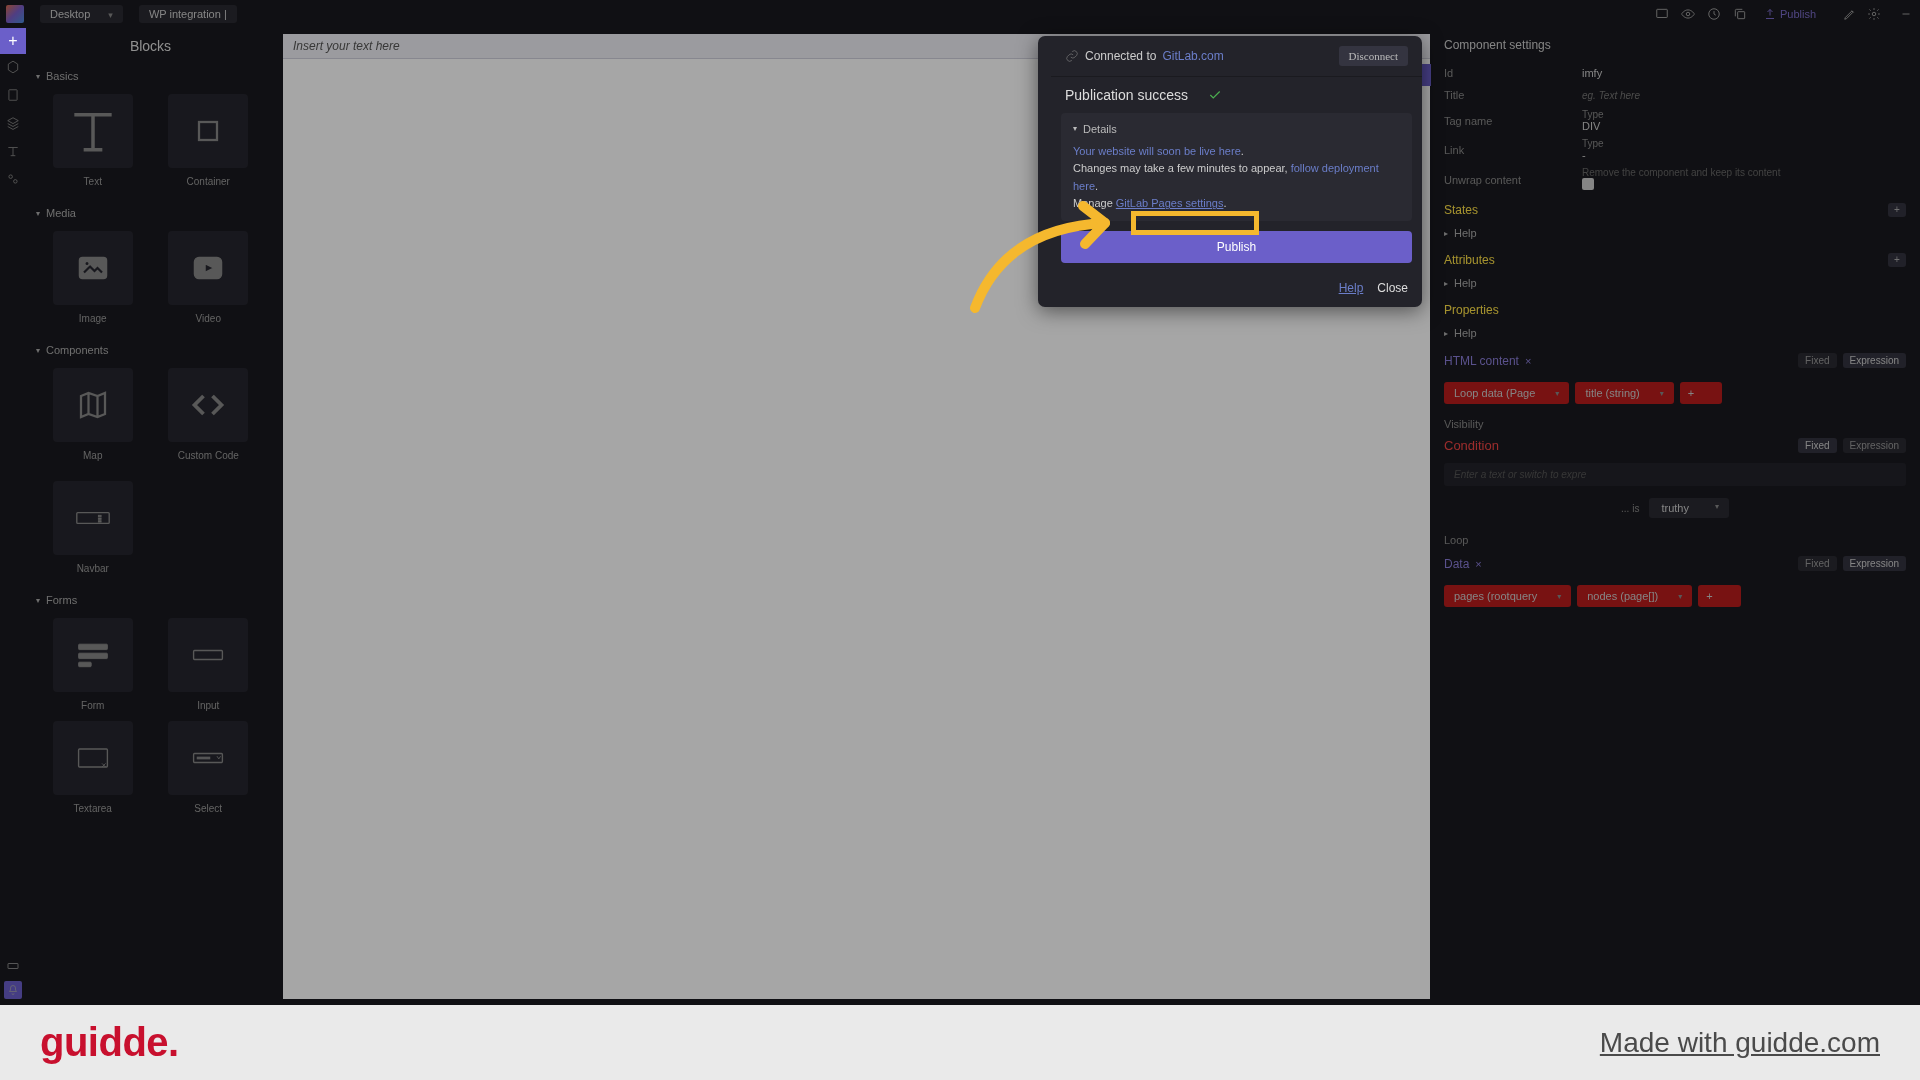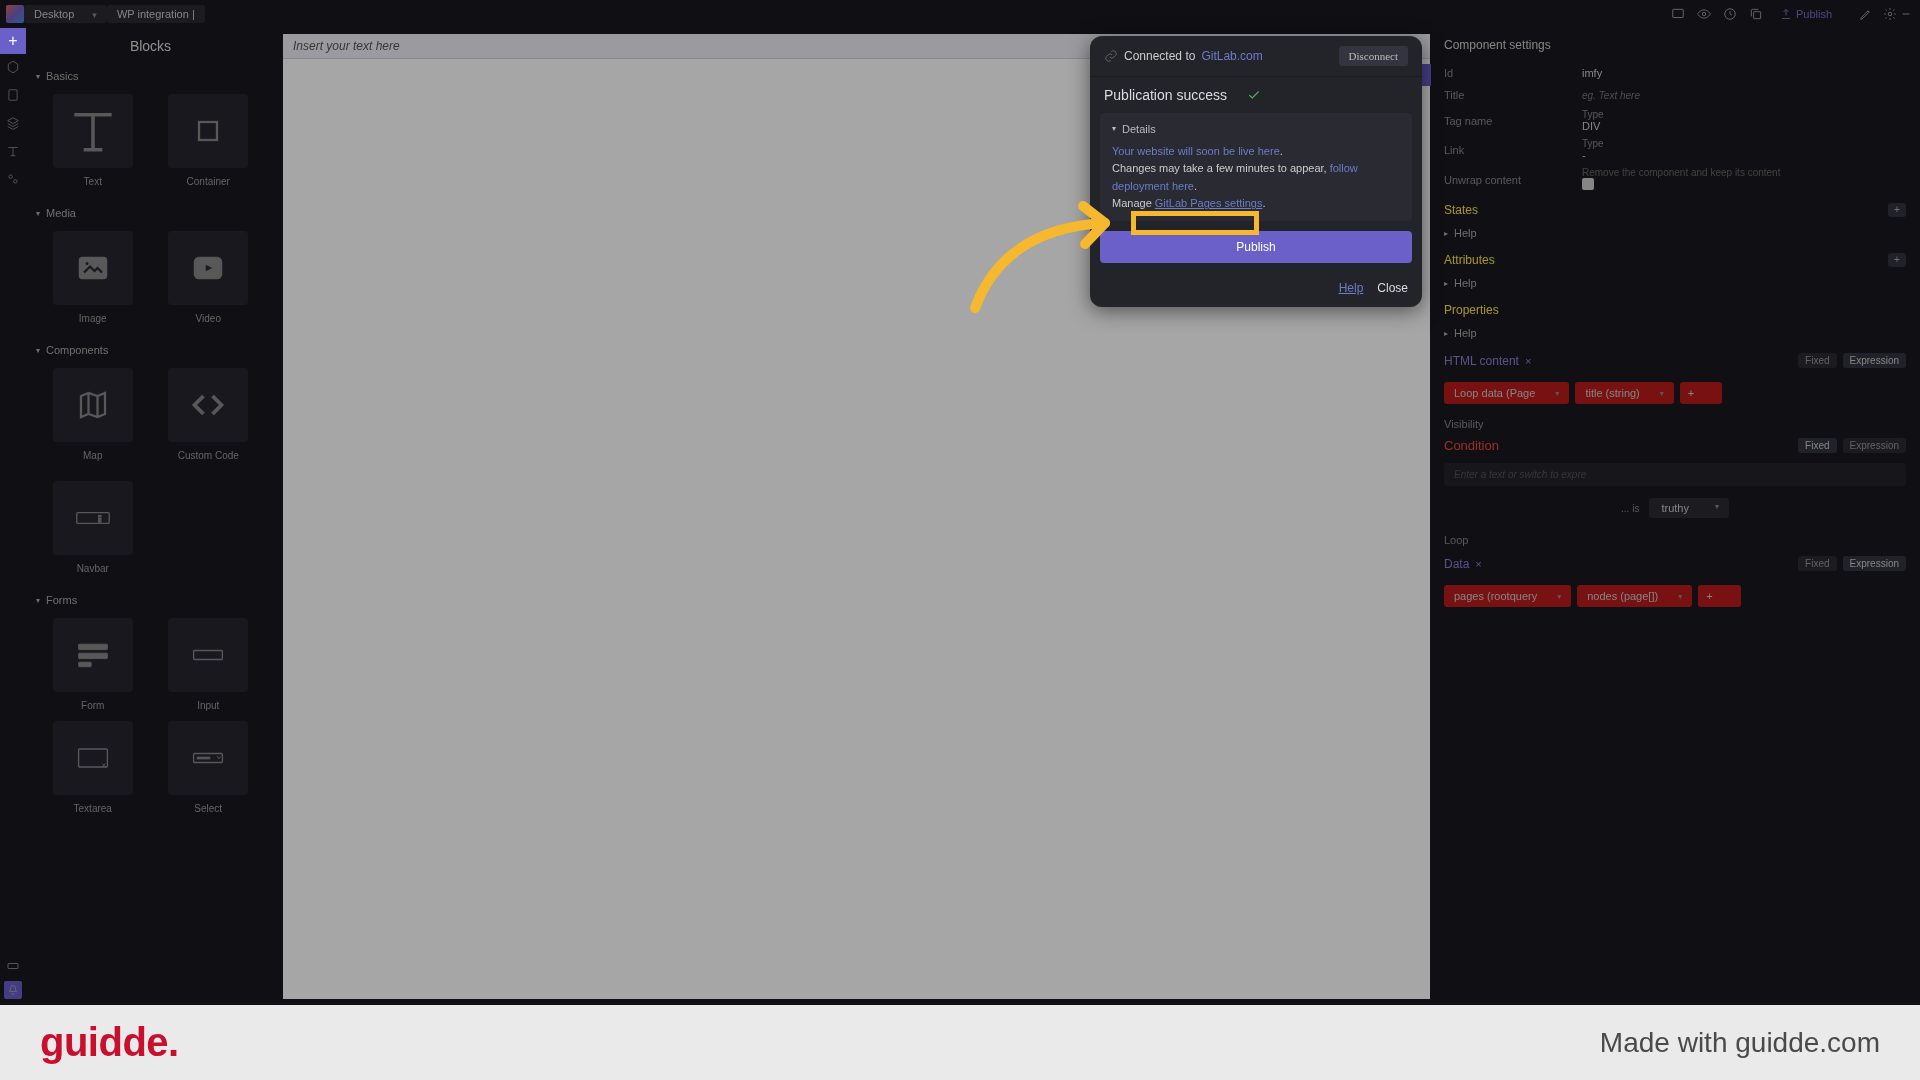--- a/index.html
+++ b/index.html
@@ -1,21 +1,21 @@
 <!DOCTYPE html>
 <html><head>
 <meta charset="utf-8">
 <style>
 * { margin: 0; padding: 0; box-sizing: border-box; font-family: -apple-system, BlinkMacSystemFont, "Segoe UI", Arial, sans-serif; }
 body { background: #1a1a1f; color: #a0a0a8; font-size: 11px; width: 1920px; height: 1080px; overflow: hidden; position: relative; }
 .dimmed { position: absolute; inset: 0; background: rgba(0,0,0,0.35); pointer-events: none; z-index: 1; }
 .app { width: 1920px; height: 1005px; display: flex; flex-direction: column; position: relative; }
 
 
-.topbar { height: 28px; background: #1a1a1f; display: flex; align-items: center; padding: 0 6px; gap: 0; }
+.topbar { height: 28px; background: #1a1a1f; display: flex; align-items: center; padding: 0 6px; gap: 16px; }
 .logo-square { width: 18px; height: 18px; background: linear-gradient(135deg,#d96b4a,#7a5fc9,#4a8bd9); border-radius: 2px; }
 .desktop-dd { background: #2a2a32; color: #ccc; padding: 3px 10px; border-radius: 3px; font-size: 11px; position: relative; }
 .desktop-dd::after { content:"▾"; margin-left: 18px; font-size: 9px; color: #888; }
 .tab-pill { background: #2a2a32; color: #ccc; padding: 3px 10px; border-radius: 3px; font-size: 11px; }
 .topbar-spacer { flex: 1; }
 .top-icons { display: flex; align-items: center; gap: 10px; color: #999; }
 .top-icon { width: 16px; height: 16px; display: flex; align-items: center; justify-content: center; cursor: pointer; }
 .top-icon svg { width: 14px; height: 14px; stroke: #aaa; fill: none; stroke-width: 1.5; }
 .publish-btn { display: flex; align-items: center; gap: 4px; color: #7a6bc9; font-size: 11px; padding: 2px 6px; cursor: pointer; }
 .publish-btn svg { width: 12px; height: 12px; stroke: #7a6bc9; fill: #7a6bc9; }
@@ -47,21 +47,21 @@
 .single-row { display: grid; grid-template-columns: 1fr 1fr; padding: 6px 14px 14px; gap:10px;}
 .single-row .block-item:only-child { grid-column: 1 / 2;}
 
 
 .canvas-area { flex: 1; background: #1a1a1f; padding: 6px 0 6px 8px; position: relative; }
 .canvas { background: #fff; width: 100%; height: 100%; }
 .canvas-input-bar { background: #efeff4; border-bottom: 1px solid #d0d0dc; font-size: 12px; color: #555; padding: 5px 10px; font-style: italic; }
 .side-tab { position: absolute; right: -1px; top: 36px; width: 22px; height: 22px; background: #6b5fc9; border-radius: 3px 0 0 3px;}
 
 
-.popup { position: absolute; right: 8px; top: 8px; width: 332px; background: #23232a; border-radius: 12px; z-index: 5; box-shadow: 0 4px 20px rgba(0,0,0,0.5); font-size: 12px; color: #ccc; }
+.popup { position: absolute; right: 8px; top: 8px; width: 384px; background: #23232a; border-radius: 7px; z-index: 5; box-shadow: 0 4px 20px rgba(0,0,0,0.5); font-size: 12px; color: #ccc; padding-left: 13px; }
 .popup-row { padding: 10px 14px; display: flex; align-items: center; border-bottom: 1px solid #1a1a1f; }
 .conn-status { display: flex; align-items: center; gap: 6px; flex: 1; }
 .conn-status svg { width: 14px; height: 14px; stroke: #888; fill: none; }
 .link-txt { color: #6b7ec9; }
 .disconnect-btn { background: #343440; color: #bbb; padding: 4px 10px; border-radius: 3px; font-size: 11px; font-family: Liberation Serif, serif; }
 .pub-success { padding: 10px 14px; display: flex; align-items: center; gap: 20px; font-size: 14px; color: #ddd; }
 .pub-success svg { width: 14px; height: 14px; stroke: #4caf50; stroke-width: 2; fill: none; }
 .details-box { margin: 0 10px 10px; background: #2a2a32; border-radius: 4px; padding: 8px 12px; font-size: 11px; line-height: 1.6; }
 .details-hdr { display: flex; align-items: center; gap: 6px; color: #bbb; margin-bottom: 4px; font-size: 11px;}
 .details-hdr::before { content:"▾"; font-size:8px; }
@@ -110,21 +110,21 @@
 .rp-cond-input { background: #23232a; padding: 6px 10px; margin: 4px 6px; border-radius: 3px; font-size: 10px; color: #555; font-style: italic;}
 .rp-truthy-row { display:flex; align-items:center; justify-content:center; gap:10px; padding:8px 6px;}
 .rp-truthy-row .is-label { color:#888; font-size:10px;}
 .rp-truthy { background:#2a2a32; padding:4px 40px 4px 12px; border-radius:3px; position:relative; color:#ccc;}
 .rp-truthy::after { content:"▾"; position:absolute; right:10px; font-size:8px; color:#888;}
 
 
 .brand-bar { position: absolute; left: 0; right: 0; bottom: 0; height: 75px; background: #eaeaea; display: flex; align-items: center; padding: 0 40px; z-index: 20; }
 .brand-logo { color: #c8102e; font-size: 40px; font-weight: 700; letter-spacing: -0.5px; }
 .brand-logo .dot { color: #c8102e; }
-.brand-made { margin-left: auto; color: #4a4a4a; font-size: 28px; font-weight: 400; }
+.brand-made { margin-left: auto; color: #4a4a4a; font-size: 28px; font-weight: 400; text-decoration: underline; }
 
 a { cursor: pointer; }
 </style>
 </head>
 <body>
 
 <div class="app">
   <div class="dimmed"></div>
 
   <div class="topbar">

